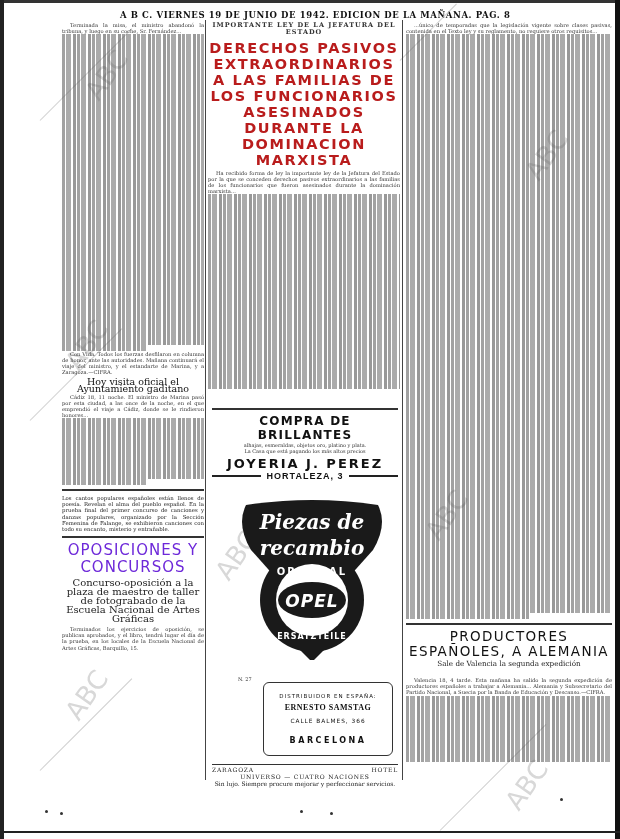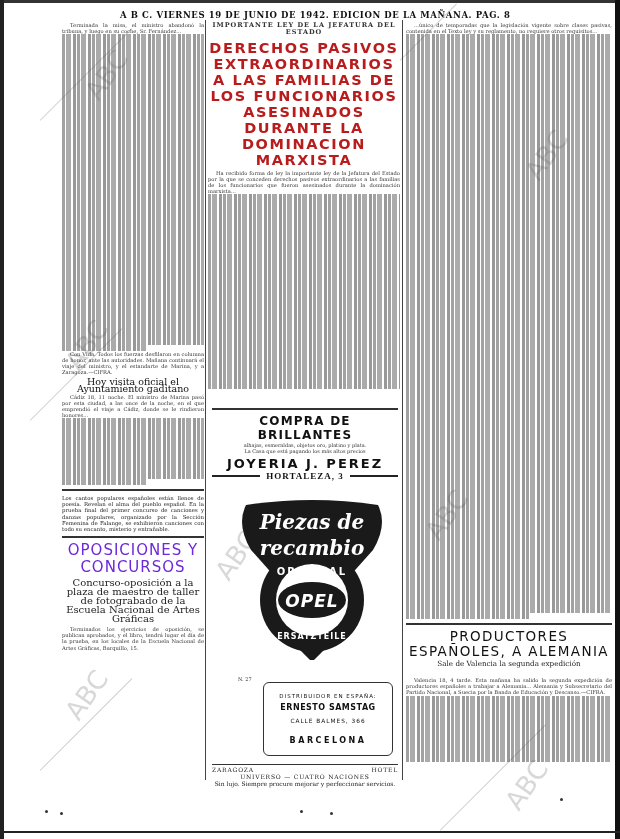--- a/index.html
+++ b/index.html
@@ -22,26 +22,26 @@
   .sub-head{font-size:9.5px;text-align:center;margin:4px 0 2px;color:#111;}
   .hr{height:2px;background:#333;margin:4px 0;}
   .hr.thin{height:1px;}
   .box-text{font-size:5.4px;line-height:6.2px;text-align:justify;color:#222;}
   .head-opos{font-family:"DejaVu Sans",sans-serif;font-size:15px;line-height:17px;text-align:center;letter-spacing:1px;color:#6d28d9;margin:4px 0 2px;}
   .deck{font-size:10px;line-height:9px;text-align:center;color:#222;}
   .ad{position:absolute;left:212px;top:404px;width:186px;}
   .ad-line1{font-family:"DejaVu Sans",sans-serif;font-weight:bold;font-size:12px;letter-spacing:1.2px;text-align:center;}
   .ad-small{font-size:5px;text-align:center;color:#333;line-height:6px;}
   .ad-joy{font-family:"DejaVu Sans",sans-serif;font-weight:bold;font-size:13px;letter-spacing:2px;text-align:center;margin-top:2px;}
-  .ad-addr{font-family:Liberation Serif, serif;font-weight:bold;font-size:9px;text-align:center;letter-spacing:1px;display:flex;align-items:center;justify-content:center;gap:6px;}
+  .ad-addr{font-family:Liberation Sans, sans-serif;font-weight:bold;font-size:9px;text-align:center;letter-spacing:1px;display:flex;align-items:center;justify-content:center;gap:6px;}
   .ad-addr .bar{flex:1;height:2px;background:#222;}
   .opel{position:absolute;left:238px;top:500px;width:148px;height:160px;}
   .dist-box{position:absolute;left:263px;top:682px;width:128px;height:72px;border:1px solid #333;border-radius:6px;text-align:center;font-family:"DejaVu Sans",sans-serif;}
   .dist-box .d1{font-size:5.5px;letter-spacing:1px;margin-top:10px;}
-  .dist-box .d2{font-size:8px;font-weight:bold;letter-spacing:0.5px;margin-top:4px;}
+  .dist-box .d2{font-size:8px;font-weight:bold;letter-spacing:0.5px;margin-top:4px;font-family:Liberation Serif, serif;}
   .dist-box .d3{font-size:5.8px;letter-spacing:1px;margin-top:6px;}
   .dist-box .d4{font-size:8px;font-weight:bold;letter-spacing:2.5px;margin-top:12px;}
   .ref-num{position:absolute;left:238px;top:676px;font-size:5px;color:#333;}
   .hotel{position:absolute;left:212px;top:764px;width:186px;font-size:6px;line-height:6.8px;color:#222;}
   .hotel .row{display:flex;justify-content:space-between;letter-spacing:0.8px;}
   .hotel .center{text-align:center;letter-spacing:0.8px;}
   .watermark{position:absolute;font-family:"DejaVu Sans",sans-serif;font-size:26px;color:#d8d8d8;transform:rotate(-55deg);pointer-events:none;}
   .wm-line{position:absolute;height:1px;background:#cfcfcf;transform-origin:left center;}
   .prod-head{font-family:"DejaVu Sans",sans-serif;font-size:13.5px;line-height:15px;text-align:center;letter-spacing:1.4px;margin:4px 0 2px;color:#111;}
   .prod-deck{font-size:7.2px;text-align:center;margin-bottom:10px;color:#222;}

